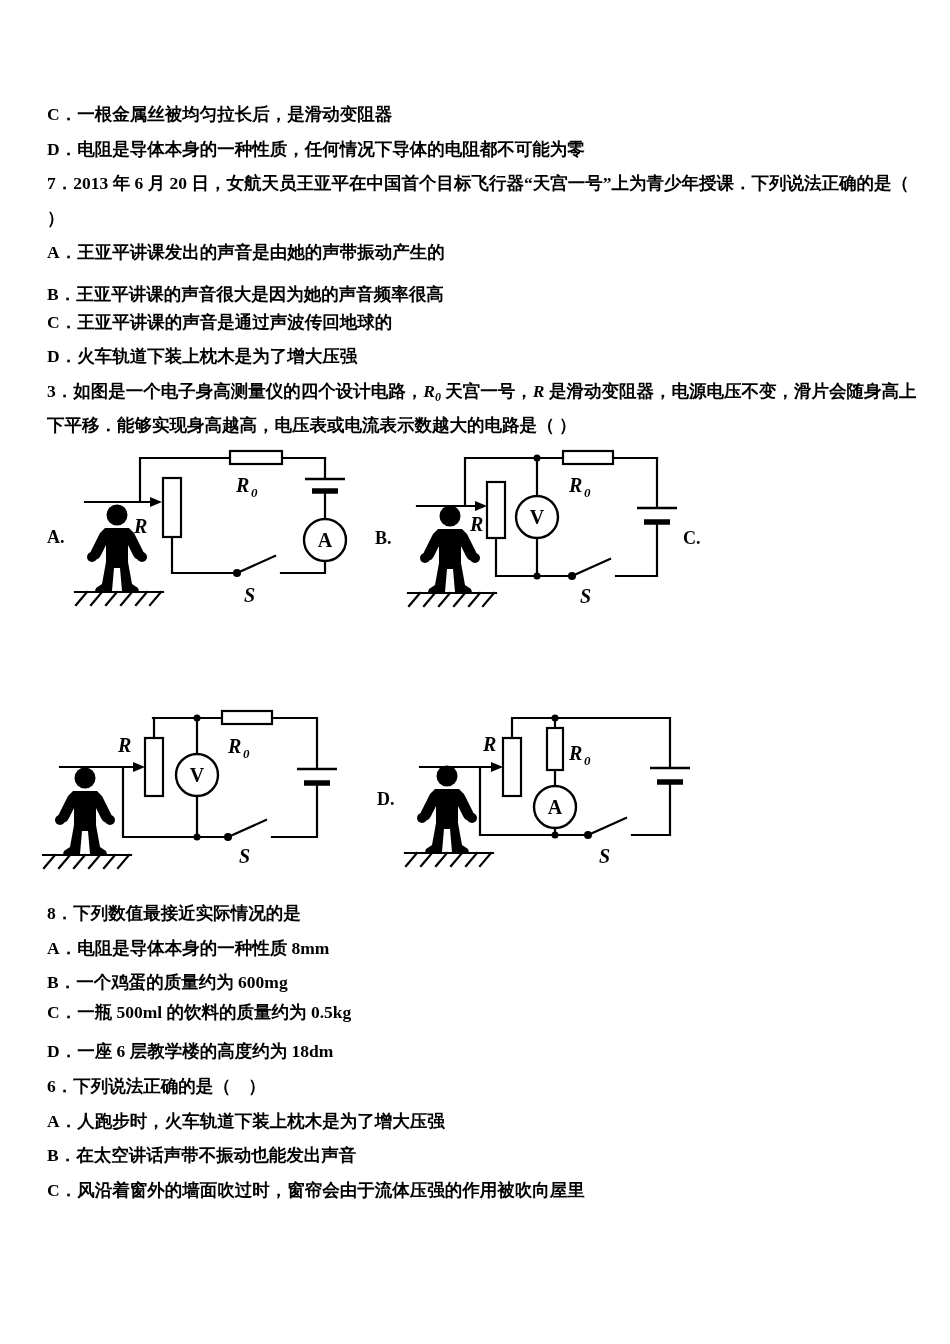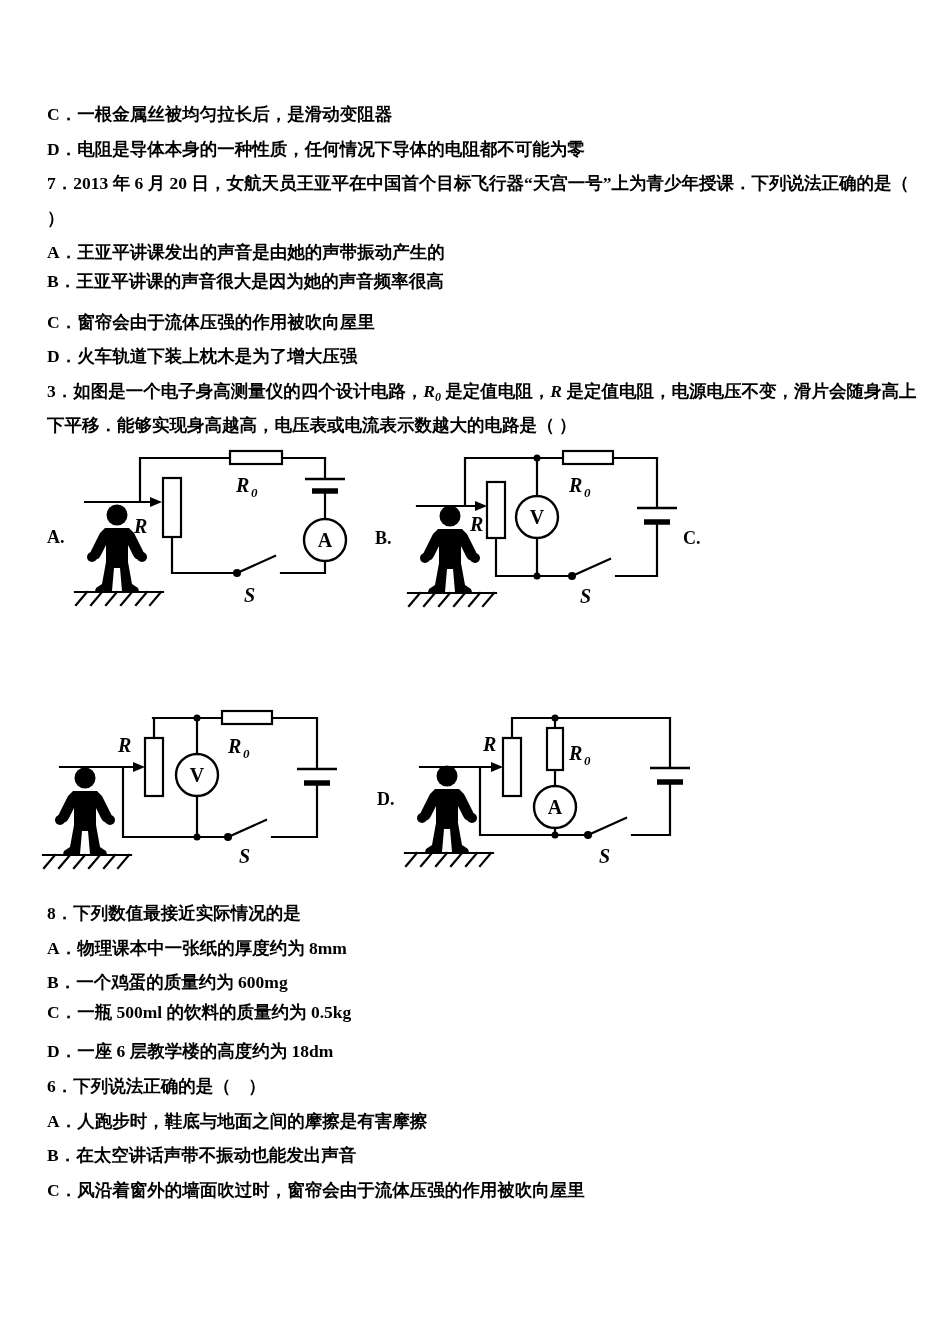--- a/index.html
+++ b/index.html
@@ -35,32 +35,32 @@
       <circle cx="57" cy="53" r="5"></circle>
     </g>
   </defs>
 </svg>
 
 <div class="tl" style="top:104px">C．一根金属丝被均匀拉长后，是滑动变阻器</div>
 <div class="tl" style="top:139px">D．电阻是导体本身的一种性质，任何情况下导体的电阻都不可能为零</div>
 <div class="tl" style="top:173px">7．2013 年 6 月 20 日，女航天员王亚平在中国首个目标飞行器“天宫一号”上为青少年授课．下列说法正确的是（</div>
 <div class="tl" style="top:208px">）</div>
 <div class="tl" style="top:242px">A．王亚平讲课发出的声音是由她的声带振动产生的</div>
-<div class="tl" style="top:271px">B．王亚平讲课的声音很大是因为她的声音频率很高</div>
-<div class="tl" style="top:312px">C．窗帘会由于流体压强的作用被吹向屋里</div>
+<div class="tl" style="top:284px">B．王亚平讲课的声音很大是因为她的声音频率很高</div>
+<div class="tl" style="top:312px">C．王亚平讲课的声音是通过声波传回地球的</div>
 <div class="tl" style="top:346px">D．火车轨道下装上枕木是为了增大压强</div>
-<div class="tl" style="top:381px"><span>3．如图是一个电子身高测量仪的四个设计电路，</span><span class="var">R</span><span class="subv">0</span><span> 是定值电阻，</span><span class="var">R</span><span> 是定值电阻，电源电压不变，滑片会随身高上</span></div>
+<div class="tl" style="top:381px"><span>3．如图是一个电子身高测量仪的四个设计电路，</span><span class="var">R</span><span class="subv">0</span><span> 天宫一号，</span><span class="var">R</span><span> 是滑动变阻器，电源电压不变，滑片会随身高上</span></div>
 <div class="tl" style="top:415px">下平移．能够实现身高越高，电压表或电流表示数越大的电路是（ ）</div>
 <div class="tl" style="top:903px">8．下列数值最接近实际情况的是</div>
-<div class="tl" style="top:938px">A．物理课本中一张纸的厚度约为 8mm</div>
+<div class="tl" style="top:938px">A．电阻是导体本身的一种性质 8mm</div>
 <div class="tl" style="top:972px">B．一个鸡蛋的质量约为 600mg</div>
 <div class="tl" style="top:1002px">C．一瓶 500ml 的饮料的质量约为 0.5kg</div>
 <div class="tl" style="top:1041px">D．一座 6 层教学楼的高度约为 18dm</div>
 <div class="tl" style="top:1076px">6．下列说法正确的是（　）</div>
-<div class="tl" style="top:1111px">A．人跑步时，鞋底与地面之间的摩擦是有害摩擦</div>
+<div class="tl" style="top:1111px">A．人跑步时，火车轨道下装上枕木是为了增大压强</div>
 <div class="tl" style="top:1145px">B．在太空讲话声带不振动也能发出声音</div>
 <div class="tl" style="top:1180px">C．风沿着窗外的墙面吹过时，窗帘会由于流体压强的作用被吹向屋里</div>
 
 <div class="flabel" style="left:47px;top:527px">A.</div>
 <div class="flabel" style="left:375px;top:528px">B.</div>
 <div class="flabel" style="left:683px;top:528px">C.</div>
 <div class="flabel" style="left:377px;top:789px">D.</div>
 
 <svg class="circ" style="left:40px;top:445px" width="310" height="165" viewBox="0 0 310 165">
   <use href="#fig-person" x="45" y="59"></use>

